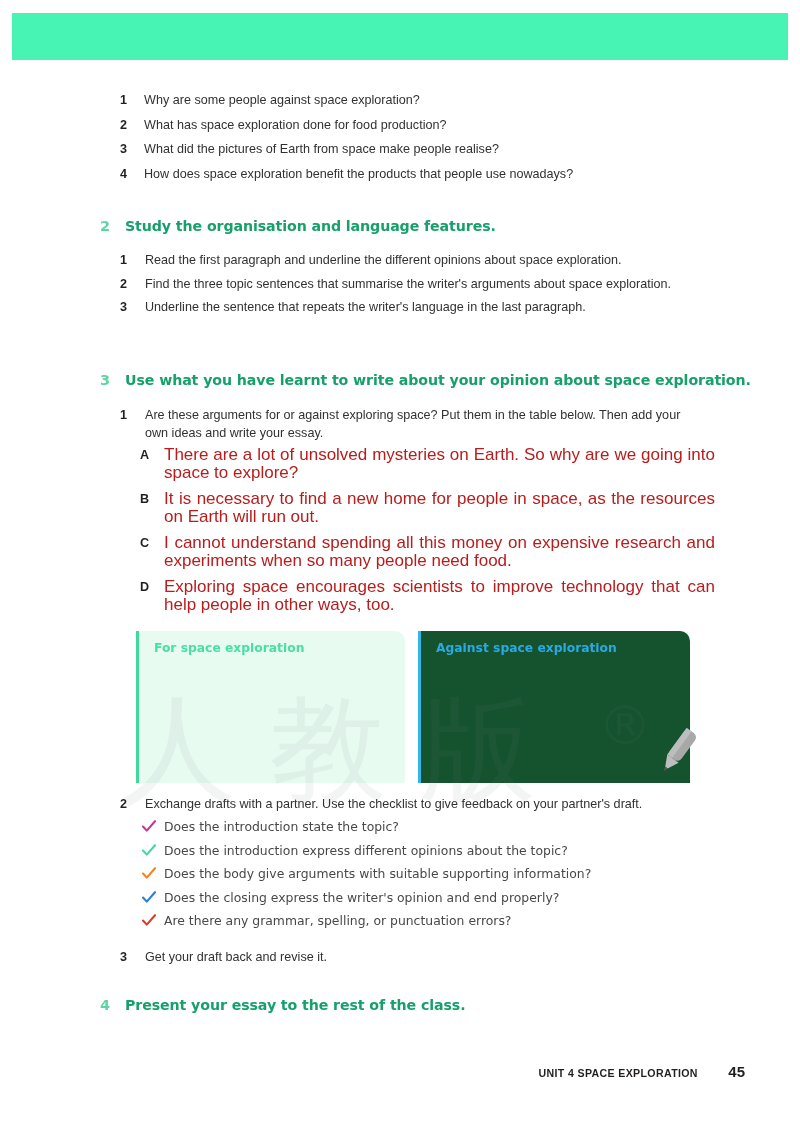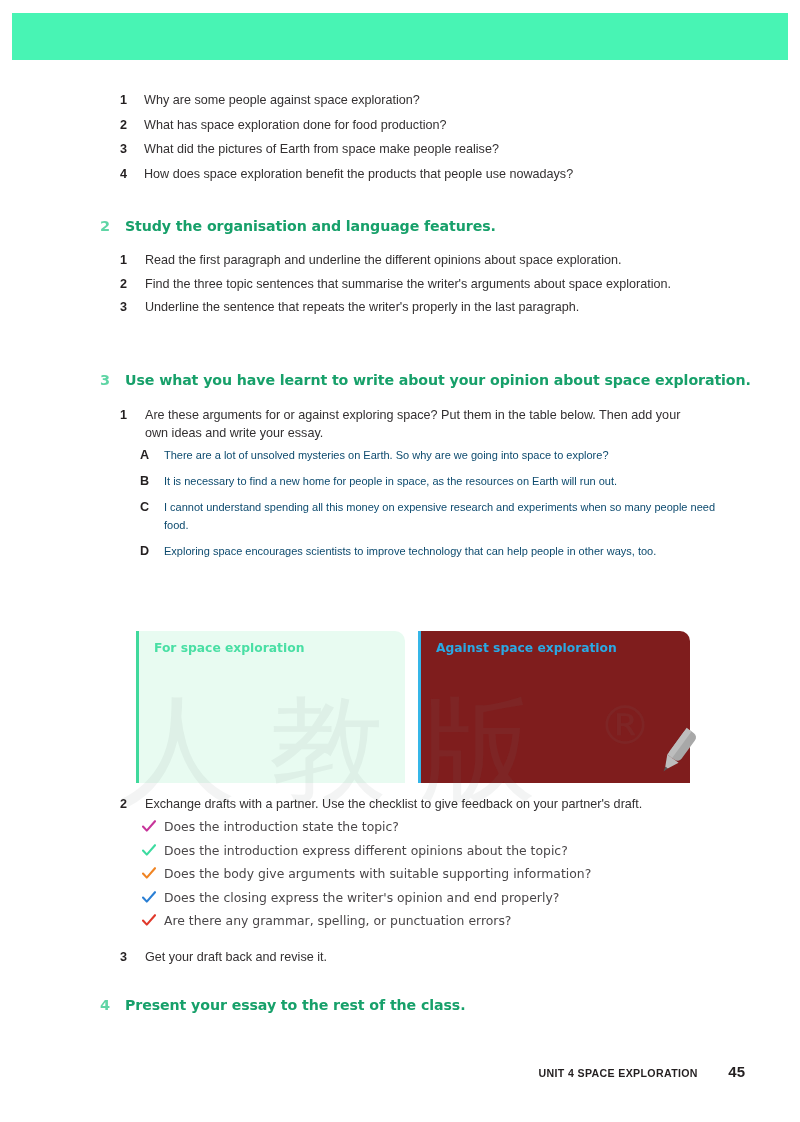--- a/index.html
+++ b/index.html
@@ -151,23 +151,23 @@
   }
   .lnum {
     width: 24px;
     flex: 0 0 24px;
     font-weight: bold;
     font-size: 12.6px;
     line-height: 18px;
     color: #231f20;
   }
   .ltext {
-    font-size: 11px;
+    font-size: 17px;
     line-height: 18px;
-    color: #0c4a6e;
+    color: #b91c1c;
     flex: 1;
     text-align: justify;
   }
 
   
   .boxes {
     position: absolute;
     left: 136px;
     top: 631px;
     width: 560px;
@@ -200,21 +200,21 @@
     left: 0;
     width: 269px;
     background: #e8fbf1;
     border-top-right-radius: 10px;
   }
   .abox-for .bar { background: #3fd99c; }
   .abox-for .blabel { color: #49dfa4; }
   .abox-against {
     left: 282px;
     width: 272px;
-    background: #7f1d1d;
+    background: #14532d;
     border-top-right-radius: 10px;
   }
   .abox-against .bar { background: #35b6e8; }
   .abox-against .blabel { color: #2aa9e4; }
 
   .pencil {
     position: absolute;
     left: 516px;
     top: 90px;
     width: 52px;
@@ -312,21 +312,21 @@
     <div class="srow">
       <div class="snum">1</div>
       <div class="stext">Read the first paragraph and underline the different opinions about space exploration.</div>
     </div>
     <div class="srow">
       <div class="snum">2</div>
       <div class="stext">Find the three topic sentences that summarise the writer's arguments about space exploration.</div>
     </div>
     <div class="srow">
       <div class="snum">3</div>
-      <div class="stext">Underline the sentence that repeats the writer's properly in the last paragraph.</div>
+      <div class="stext">Underline the sentence that repeats the writer's language in the last paragraph.</div>
     </div>
   </div>
 
   <div class="section" style="left:100px; top:372px;">
     <div class="sec-num">3</div>
     <div class="sec-title">Use what you have learnt to write about your opinion about space exploration.</div>
   </div>
 
   <div class="sublist" style="left:120px; top:407px; width:580px;">
     <div class="srow">

